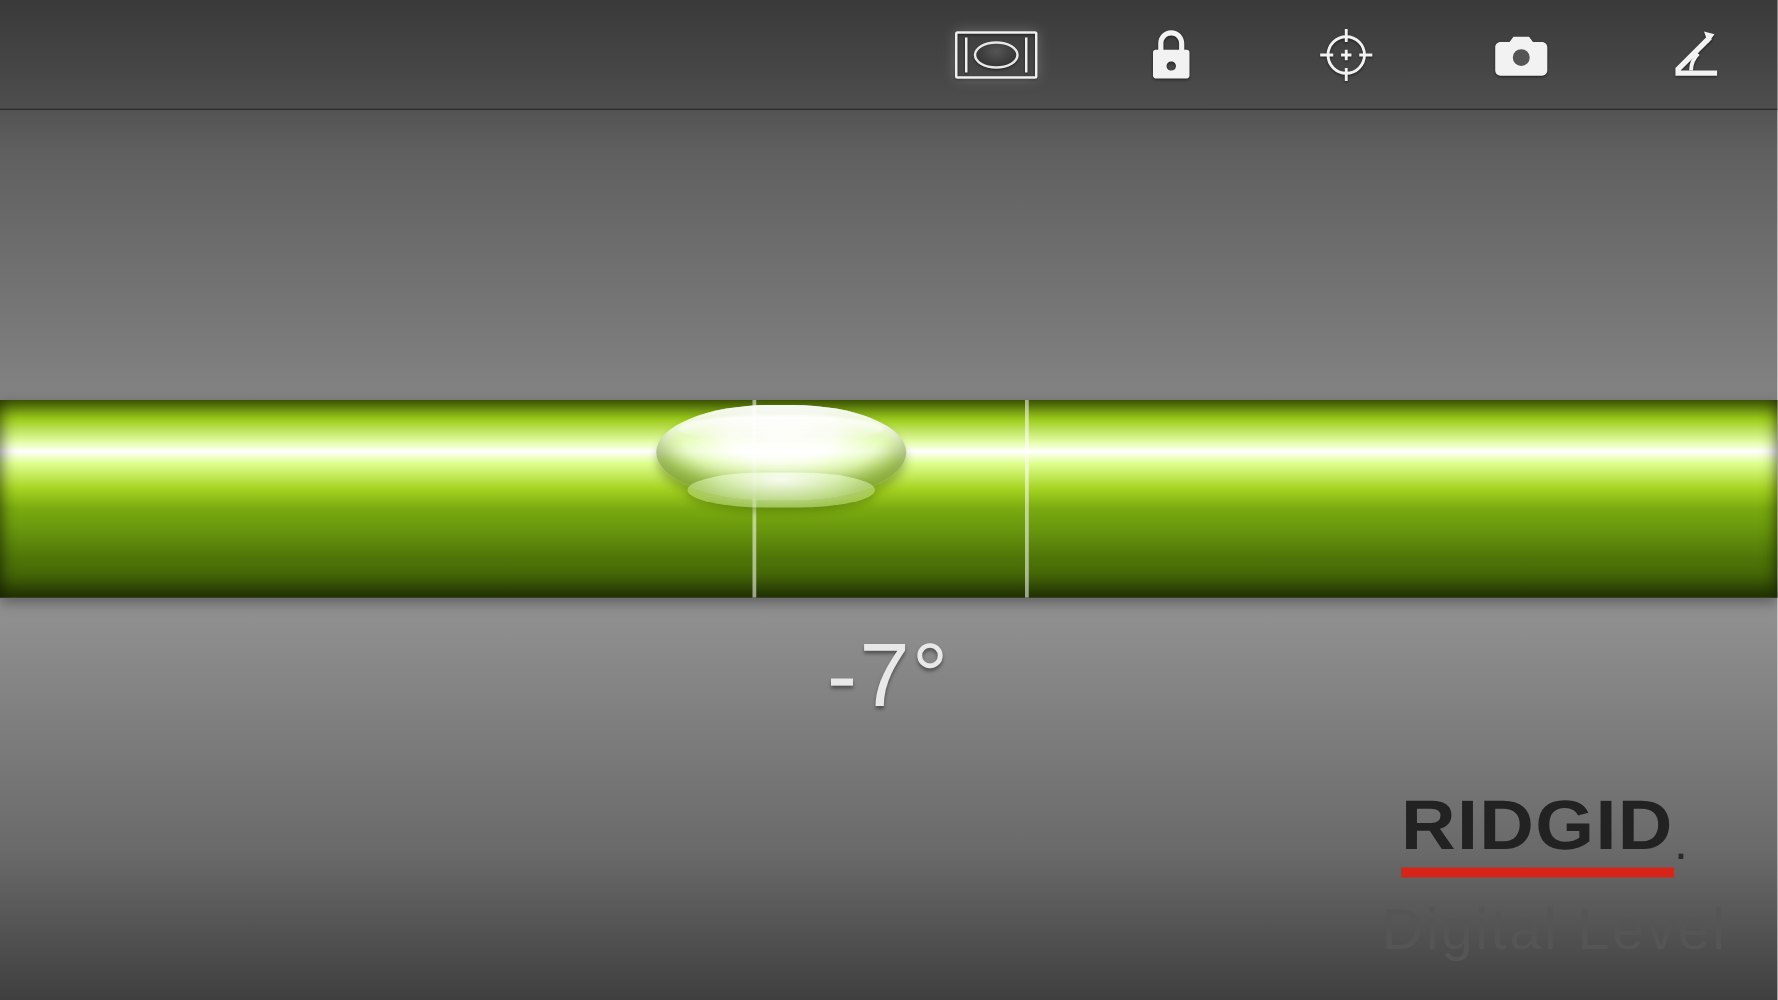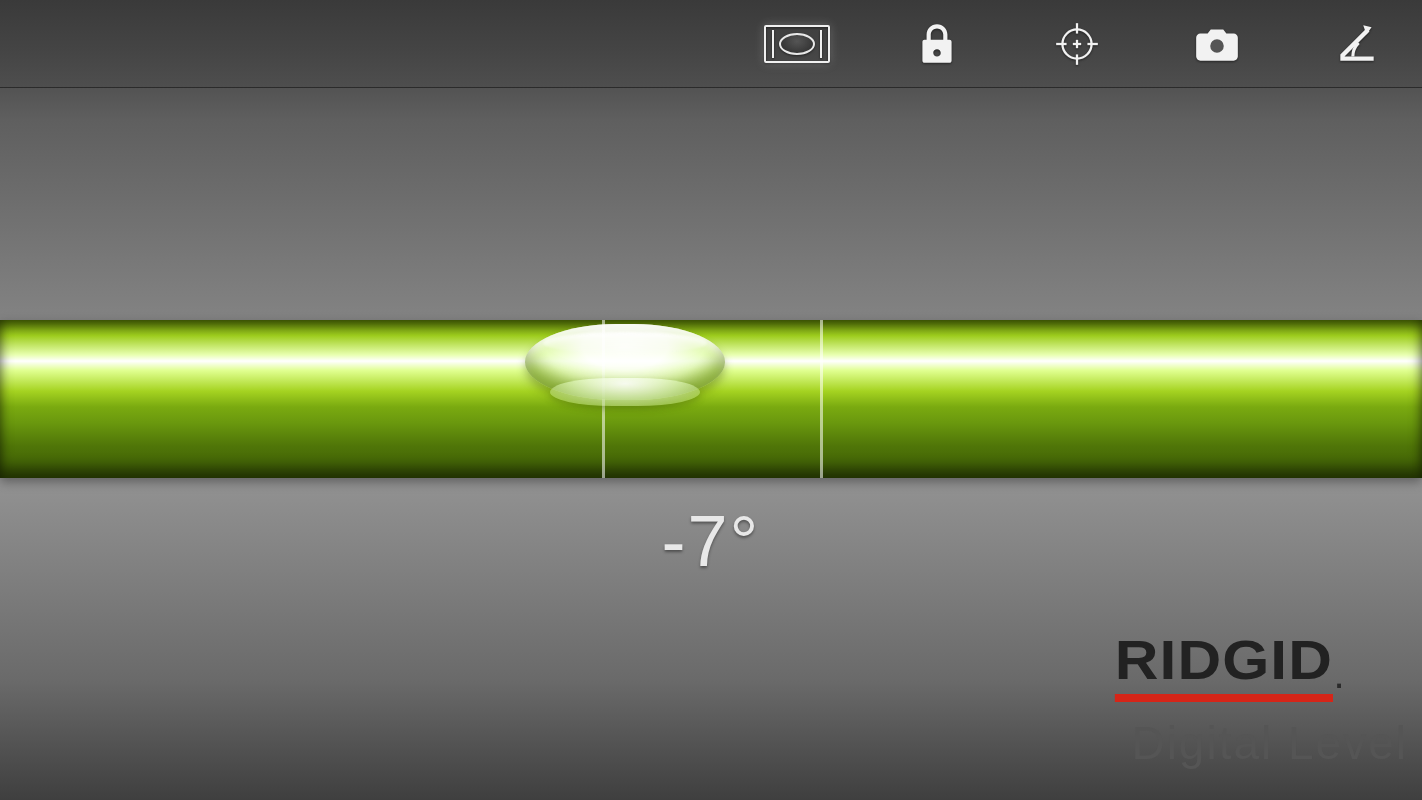--- a/index.html
+++ b/index.html
@@ -129,22 +129,22 @@
     font-size: 72px;
     font-weight: 300;
     color: #e8e8e8;
     letter-spacing: 2px;
     text-shadow: 0 2px 3px rgba(0,0,0,0.4);
   }
 
   
   .logo {
     position: absolute;
-    right: 14px; bottom: 30px;
-    text-align: left;
+    right: 40px; bottom: 30px;
+    text-align: center;
     color: #2a2a2a;
   }
   .logo-brand {
     font-size: 56px;
     font-weight: 900;
     letter-spacing: 1px;
     line-height: 1;
     font-family: Arial, sans-serif;
     color: #222;
     display:inline-block;

